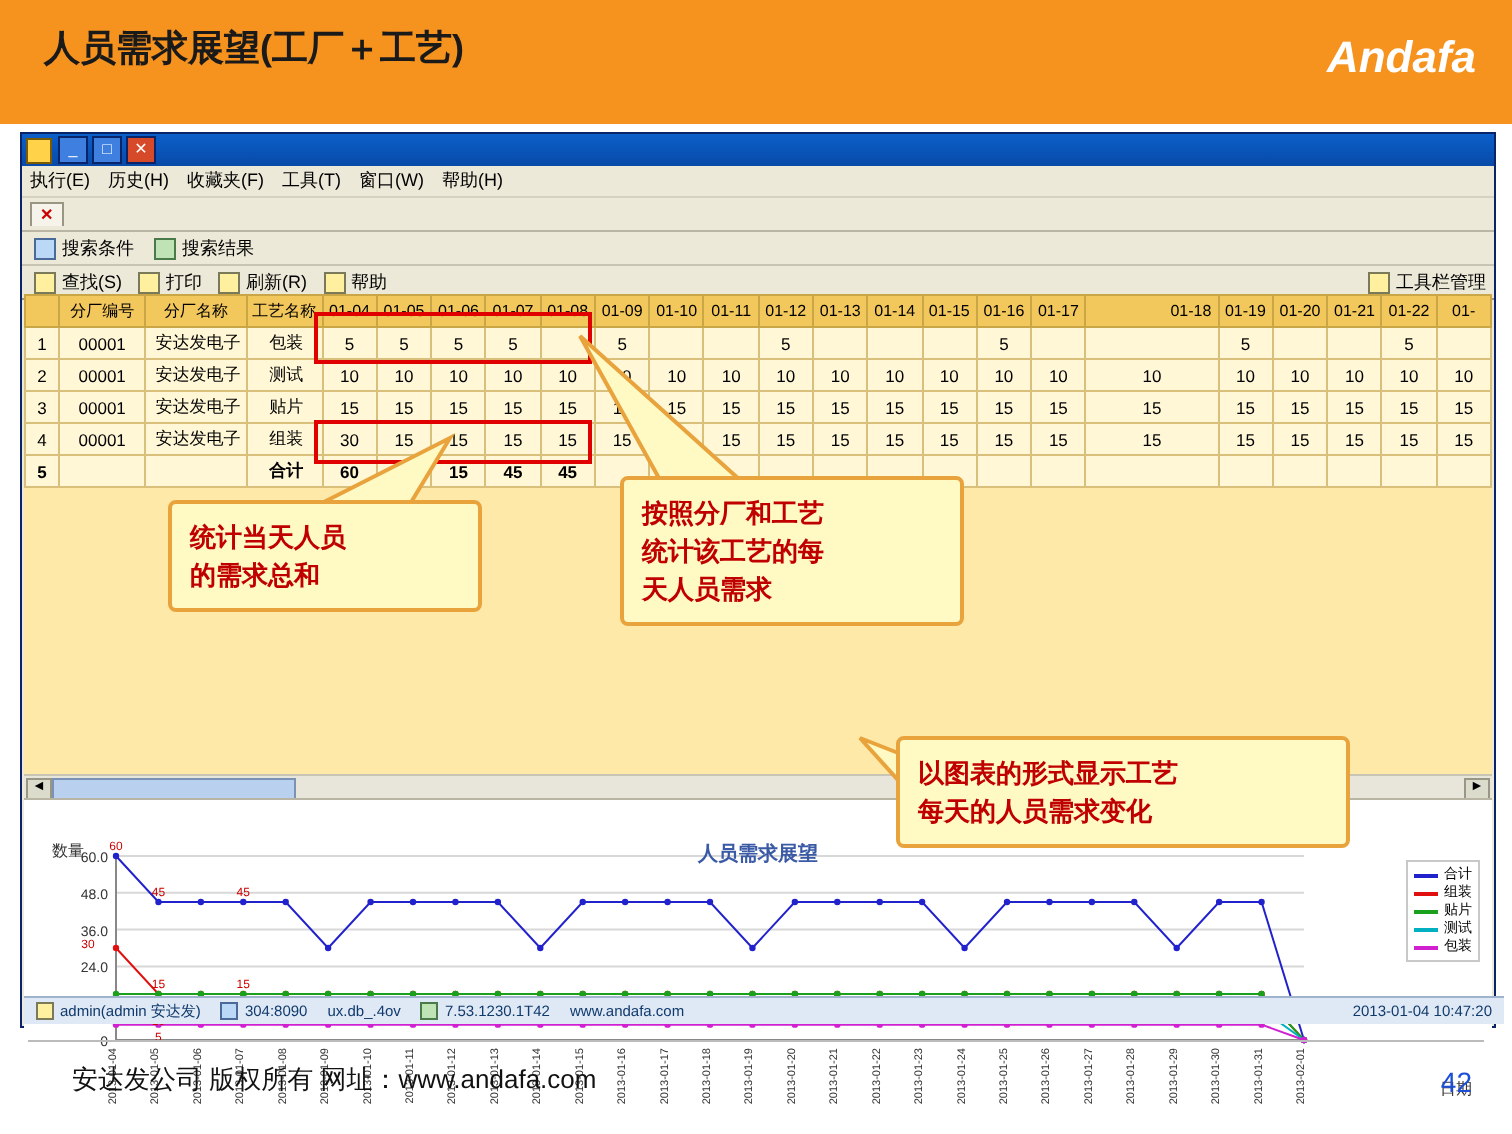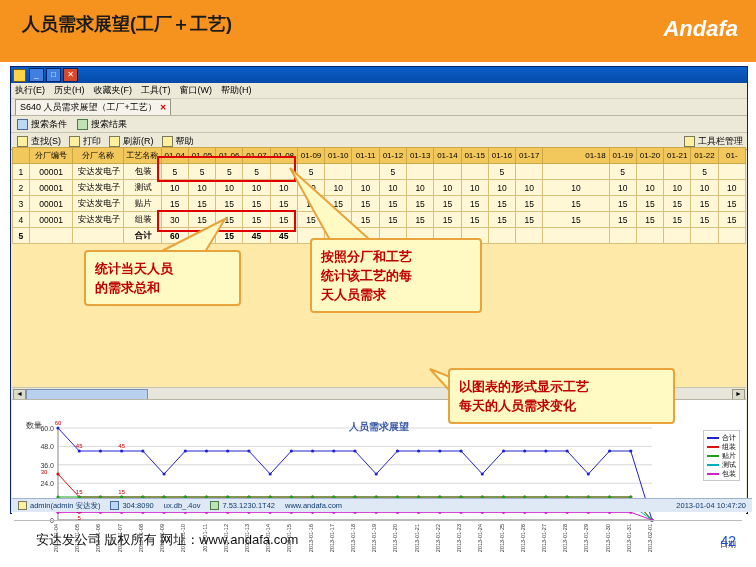--- a/index.html
+++ b/index.html
@@ -97,21 +97,20 @@
       <span>执行(E)</span>
       <span>历史(H)</span>
       <span>收藏夹(F)</span>
       <span>工具(T)</span>
       <span>窗口(W)</span>
       <span>帮助(H)</span>
     </div>
 
     <div class="tabstrip">
       <div class="tab">
-        <span>S640 人员需求展望（工厂+工艺）</span>
         <span class="x">✕</span>
       </div>
     </div>
 
     <div class="toolbar">
       <div class="tbitem">
         <span class="sq blue"></span>
         <span>搜索条件</span>
       </div>
       <div class="tbitem">

